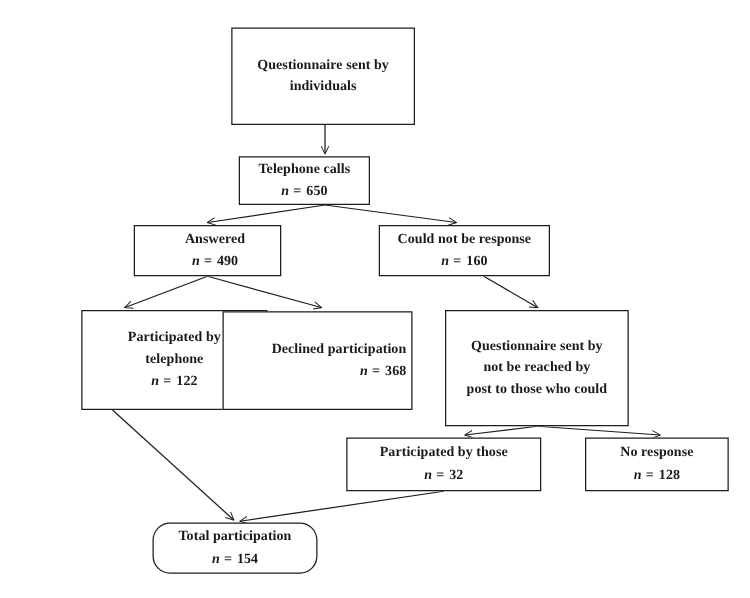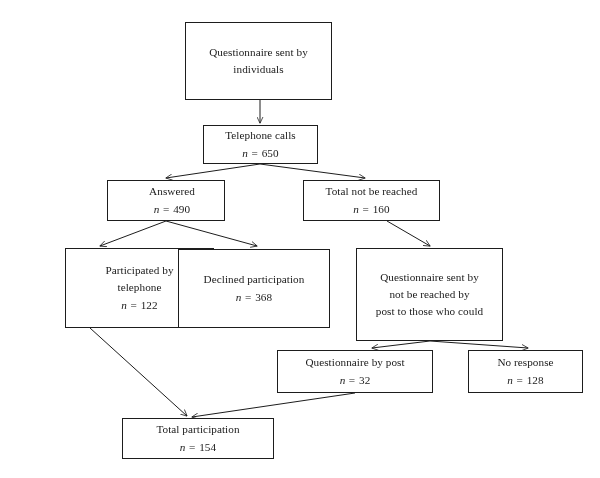--- a/index.html
+++ b/index.html
@@ -8,20 +8,21 @@
     background: #ffffff;
   }
   #canvas {
     position: relative;
     width: 600px;
     height: 478px;
     background: #ffffff;
     overflow: hidden;
     font-family: "Liberation Serif", "DejaVu Serif", serif;
     color: #1a1a1a;
+    font-weight: bold;
   }
   #edges {
     position: absolute;
     left: 0;
     top: 0;
     width: 600px;
     height: 478px;
     pointer-events: none;
   }
   .node {
@@ -69,52 +70,52 @@
         <line x1="430" y1="341" x2="528" y2="348" marker-end="url(#ah)"></line>
         <line x1="90" y1="328" x2="187" y2="416" marker-end="url(#ah)"></line>
         <line x1="355" y1="393" x2="192" y2="417" marker-end="url(#ah)"></line>
       </g>
   </svg>
 
   <div class="node" style="left: 185px; top: 22px; width: 147px; height: 78px;">
       <span class="ln">Questionnaire sent by</span>
       <span class="ln">individuals</span>
     </div>
-  <div class="node" style="left: 203px; top: 125px; width: 115px; height: 39px;">
+  <div class="node" style="left: 191px; top: 125px; width: 105px; height: 39px;">
       <span class="ln">Telephone calls</span>
       <span class="ln nval"><i>n</i><span class="eqsp"> = </span>650</span>
     </div>
   <div class="node" style="left: 107px; top: 180px; width: 118px; height: 41px; padding-left: 16px;">
       <span class="ln">Answered</span>
       <span class="ln nval"><i>n</i><span class="eqsp"> = </span>490</span>
     </div>
   <div class="node" style="left: 303px; top: 180px; width: 137px; height: 41px;">
-      <span class="ln">Total not be reached</span>
+      <span class="ln">Could not be response</span>
       <span class="ln nval"><i>n</i><span class="eqsp"> = </span>160</span>
     </div>
   <div class="node" style="left: 21px; top: 248px; width: 149px; height: 80px; margin-left: 44px;">
       <span class="ln">Participated by</span>
       <span class="ln">telephone</span>
       <span class="ln nval"><i>n</i><span class="eqsp"> = </span>122</span>
     </div>
-  <div class="node" style="left: 178px; top: 249px; width: 152px; height: 79px;">
+  <div class="node" style="left: 178px; top: 249px; width: 152px; height: 79px; align-items: flex-end;">
       <span class="ln">Declined participation</span>
       <span class="ln nval"><i>n</i><span class="eqsp"> = </span>368</span>
     </div>
   <div class="node" style="left: 356px; top: 248px; width: 147px; height: 93px;">
       <span class="ln">Questionnaire sent by</span>
       <span class="ln">not be reached by</span>
       <span class="ln">post to those who could</span>
     </div>
   <div class="node" style="left: 277px; top: 350px; width: 156px; height: 43px;">
-      <span class="ln">Questionnaire by post</span>
+      <span class="ln">Participated by those</span>
       <span class="ln nval"><i>n</i><span class="eqsp"> = </span>32</span>
     </div>
   <div class="node" style="left: 468px; top: 350px; width: 115px; height: 43px; text-align: center;">
       <span class="ln">No response</span>
       <span class="ln nval"><i>n</i><span class="eqsp"> = </span>128</span>
     </div>
-  <div class="node" style="left: 122px; top: 418px; width: 152px; height: 41px;">
+  <div class="node" style="left: 122px; top: 418px; width: 132px; height: 41px; border-radius: 14px;">
       <span class="ln">Total participation</span>
       <span class="ln nval"><i>n</i><span class="eqsp"> = </span>154</span>
     </div>
 
 </div>
 
 </body></html>

